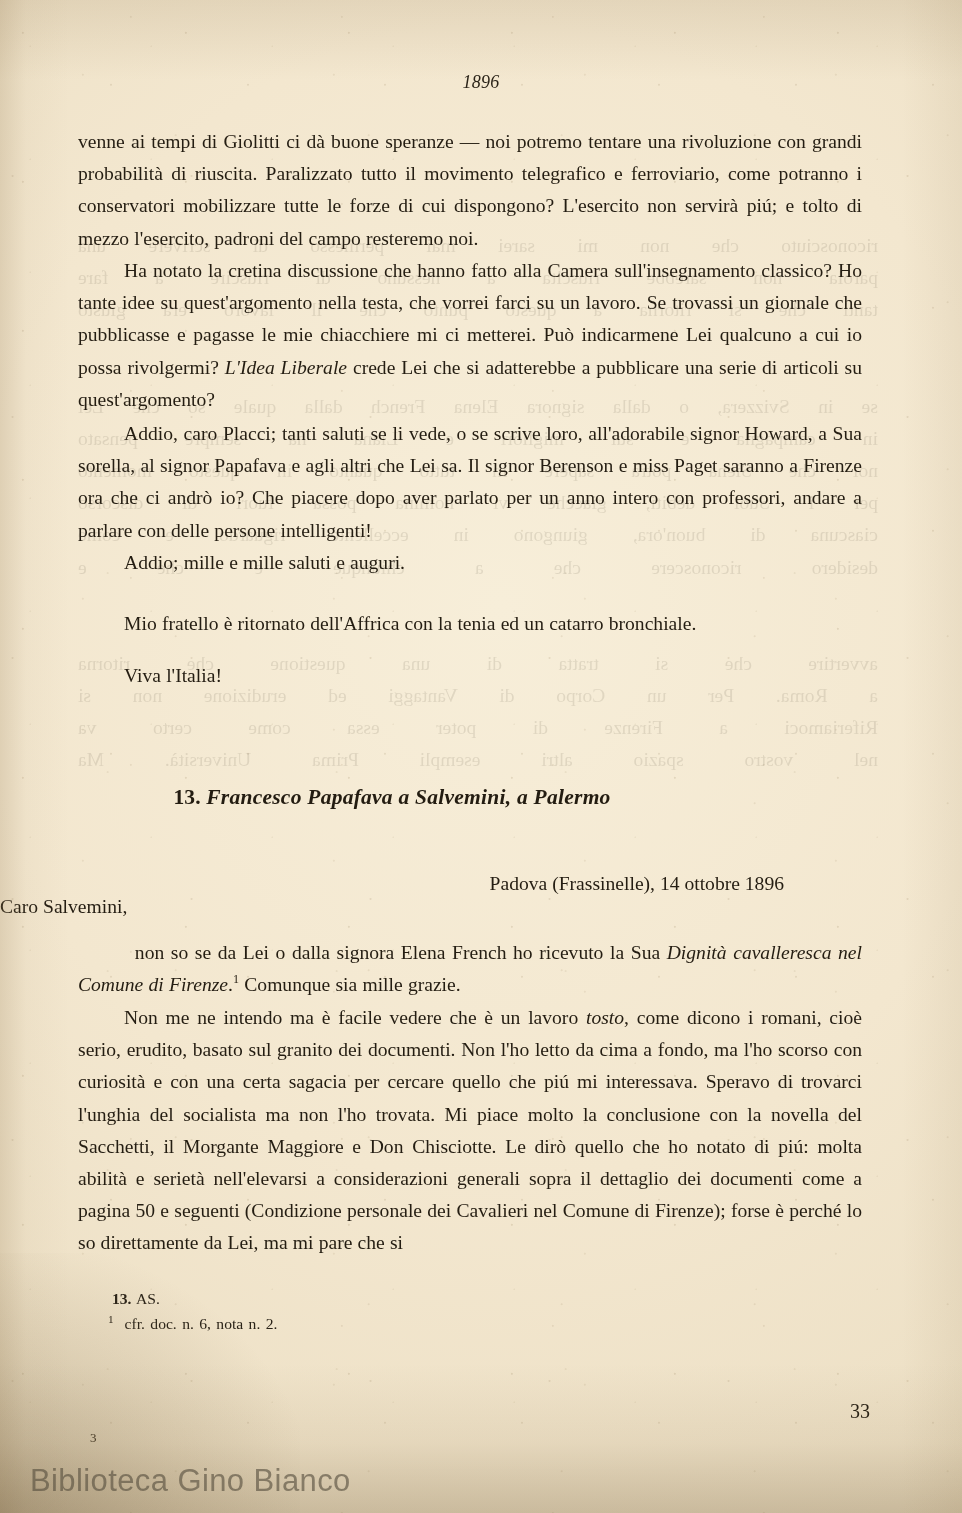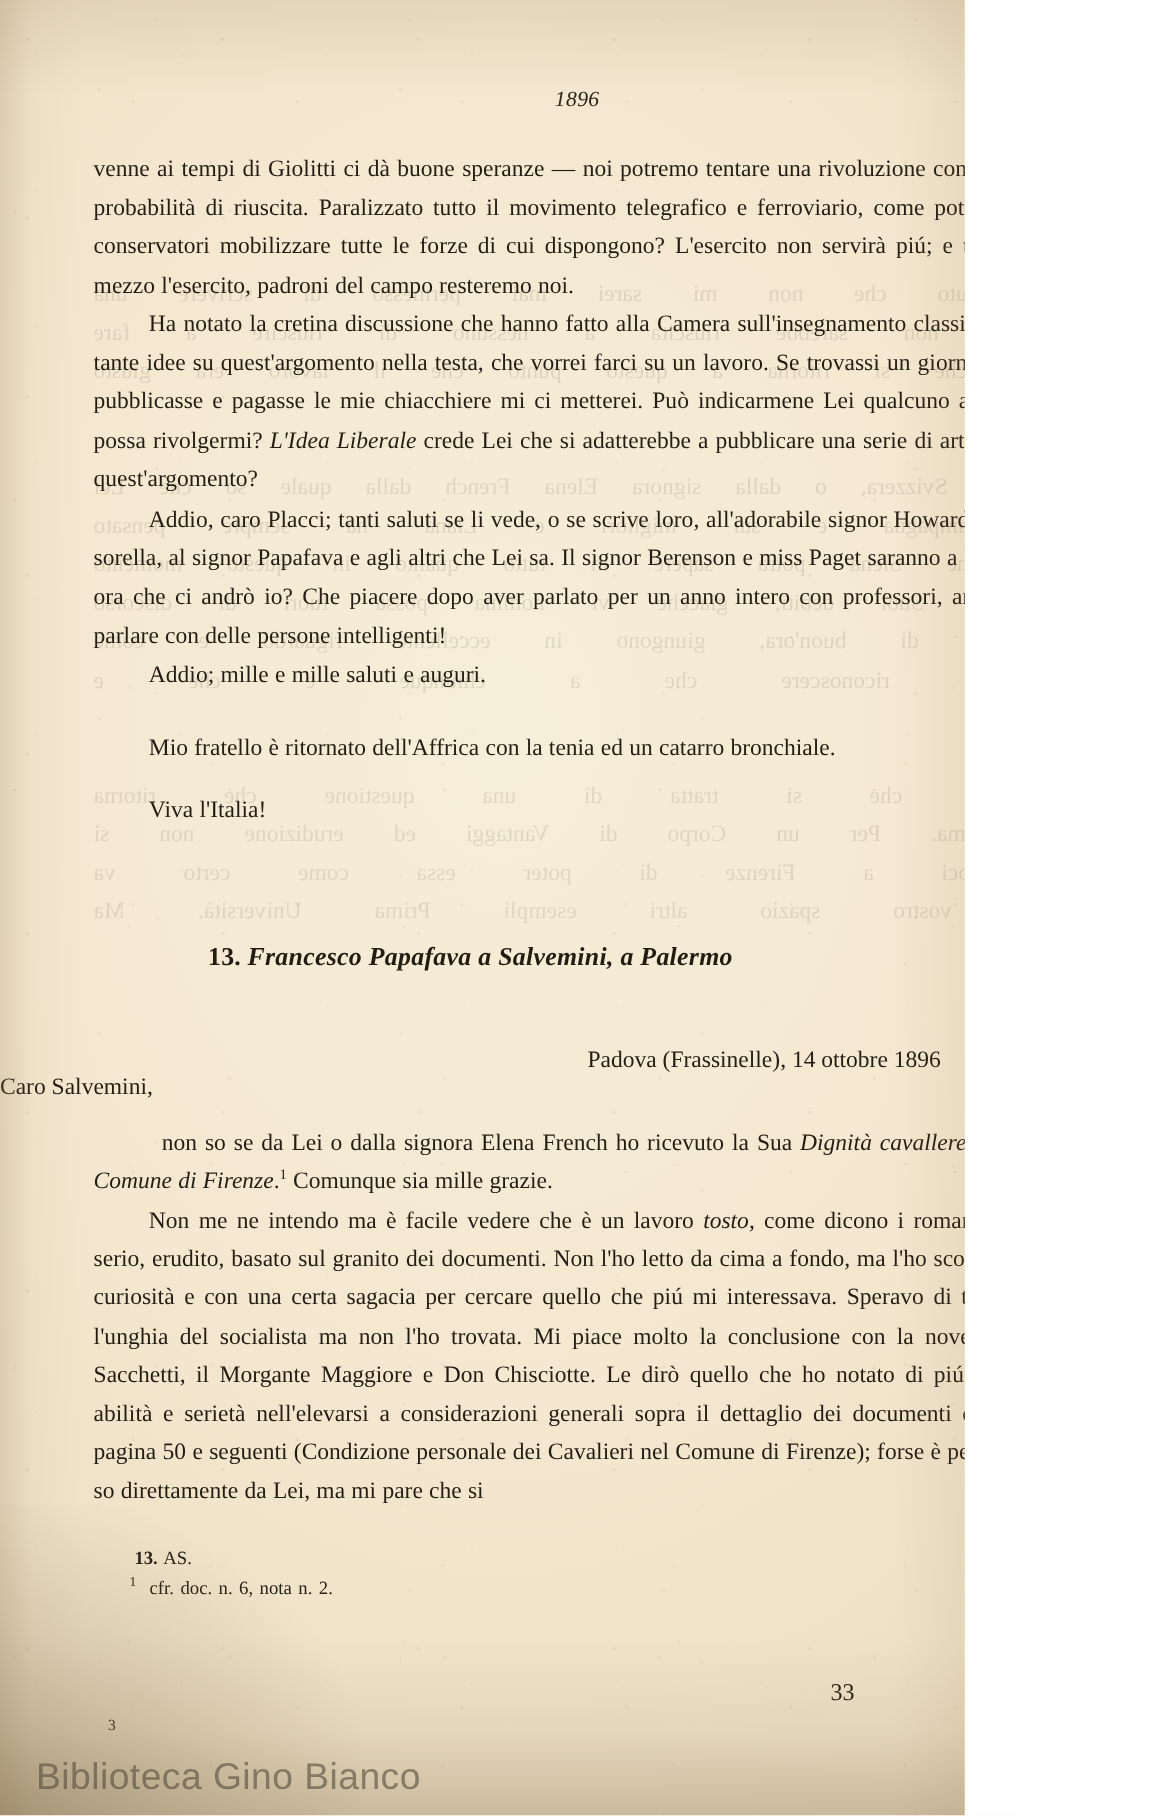--- a/index.html
+++ b/index.html
@@ -3,21 +3,21 @@
 <meta charset="utf-8">
 <style>
   html, body {
     margin: 0;
     padding: 0;
     background: #ffffff;
   }
 
   #page {
     position: relative;
-    width: 804px;
+    width: 962px;
     height: 1513px;
     overflow: hidden;
     background: #f3e9d2;
     font-family: "Liberation Serif", "DejaVu Serif", serif;
     color: #241d12;
   }
 
   
   #paper-base {
     position: absolute;

